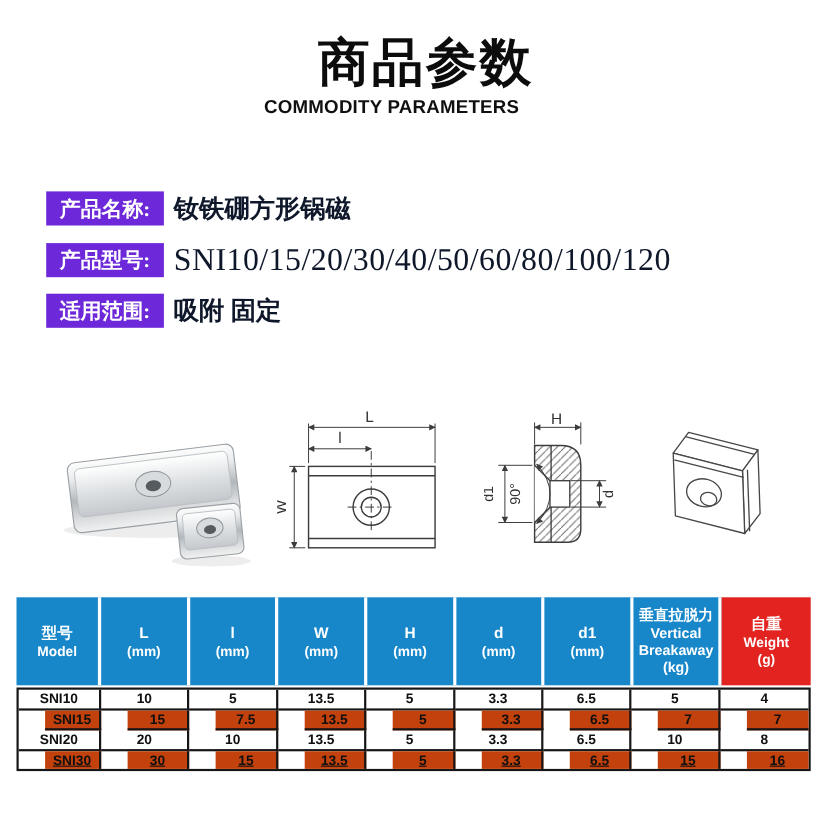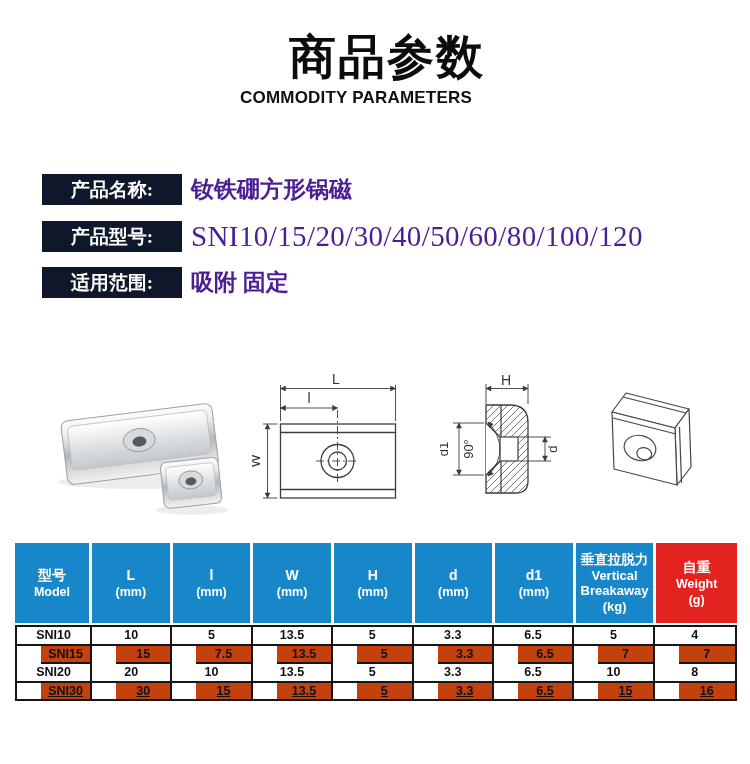--- a/index.html
+++ b/index.html
@@ -8,24 +8,24 @@
 
   
   .title { position:absolute; top:31px; left:0; width:750px; text-align:center;
            font-size:47px; line-height:52px; font-weight:900; color:#0c0c0c; letter-spacing:2px;padding-left:12px; }
   .subtitle { position:absolute; top:88px; left:0; width:712px; text-align:center;
               font-size:17px; font-weight:800; letter-spacing:0.2px; color:#101010; }
 
   
   .spec-row { position:absolute; left:42px; height:31px; display:flex; align-items:center; }
   #spec-0 { top:174px; } #spec-1 { top:221px; } #spec-2 { top:267px; }
-  .spec-label { width:140px; height:31px; background:#0f172a; color:#ffffff;
+  .spec-label { width:107px; height:31px; background:#6d28d9; color:#ffffff;
                 display:flex; align-items:center; justify-content:center;
                 font-family:"Liberation Serif", serif; font-weight:700; font-size:19px; }
-  .spec-value { margin-left:9px; font-family:"Liberation Serif", serif; color:#4c1d95;
+  .spec-value { margin-left:9px; font-family:"Liberation Serif", serif; color:#0f172a;
                 white-space:nowrap; }
   .spec-value.cn    { font-size:23px; font-weight:700; }
   .spec-value.model { font-size:29px; font-weight:400; letter-spacing:0.4px; }
 
   
   .dwg { position:absolute; }
   #dwg-photo { left:50px;  top:380px; }
   #dwg-top   { left:252px; top:372px; }
   #dwg-sec   { left:440px; top:375px; }
   #dwg-iso   { left:590px; top:378px; }

